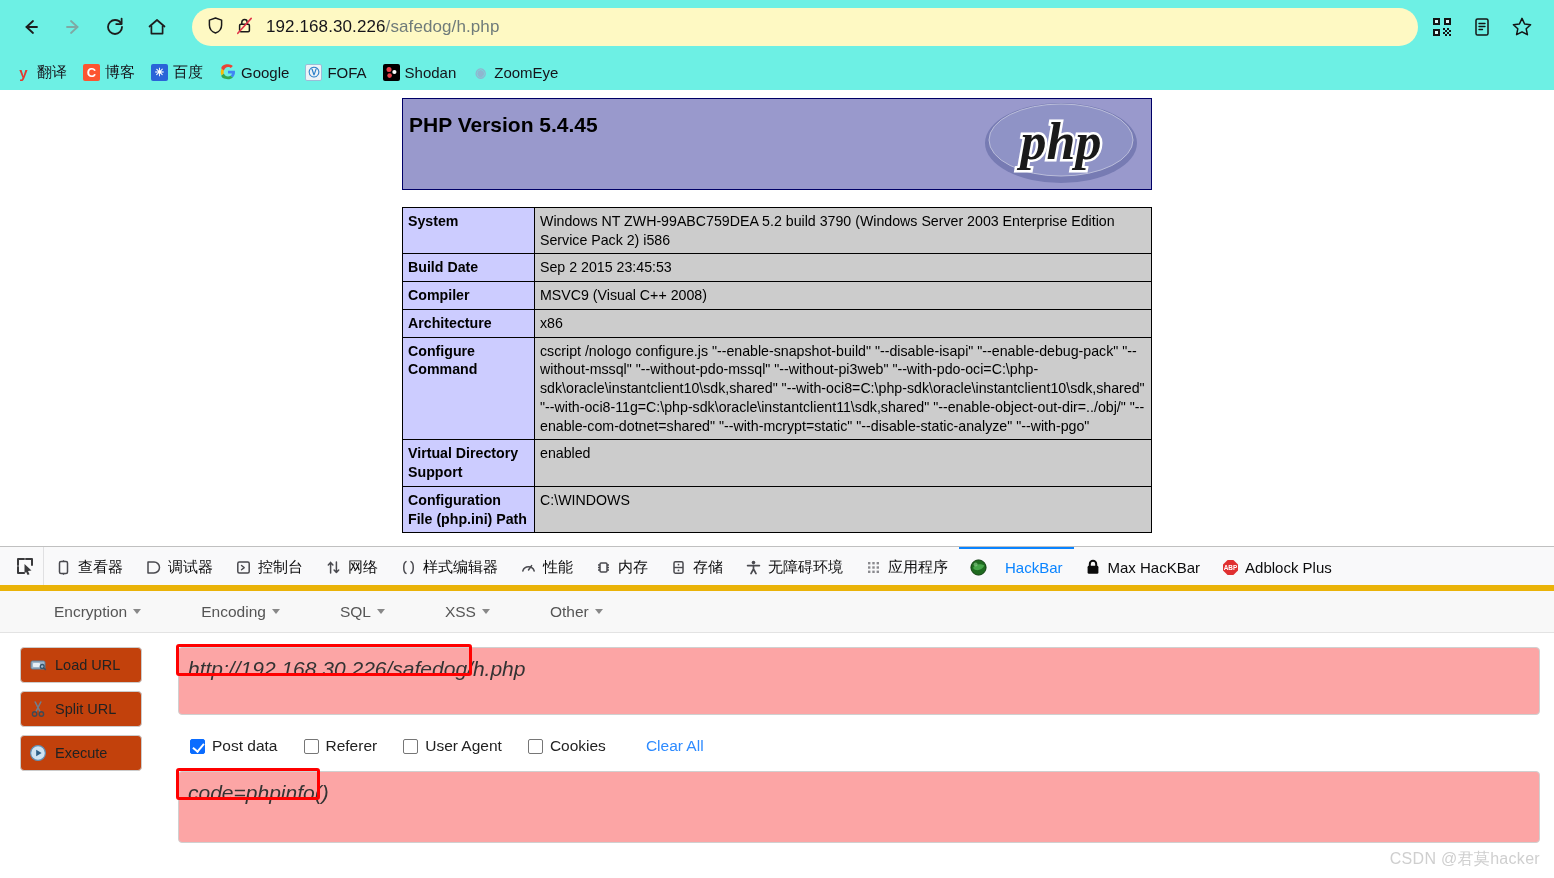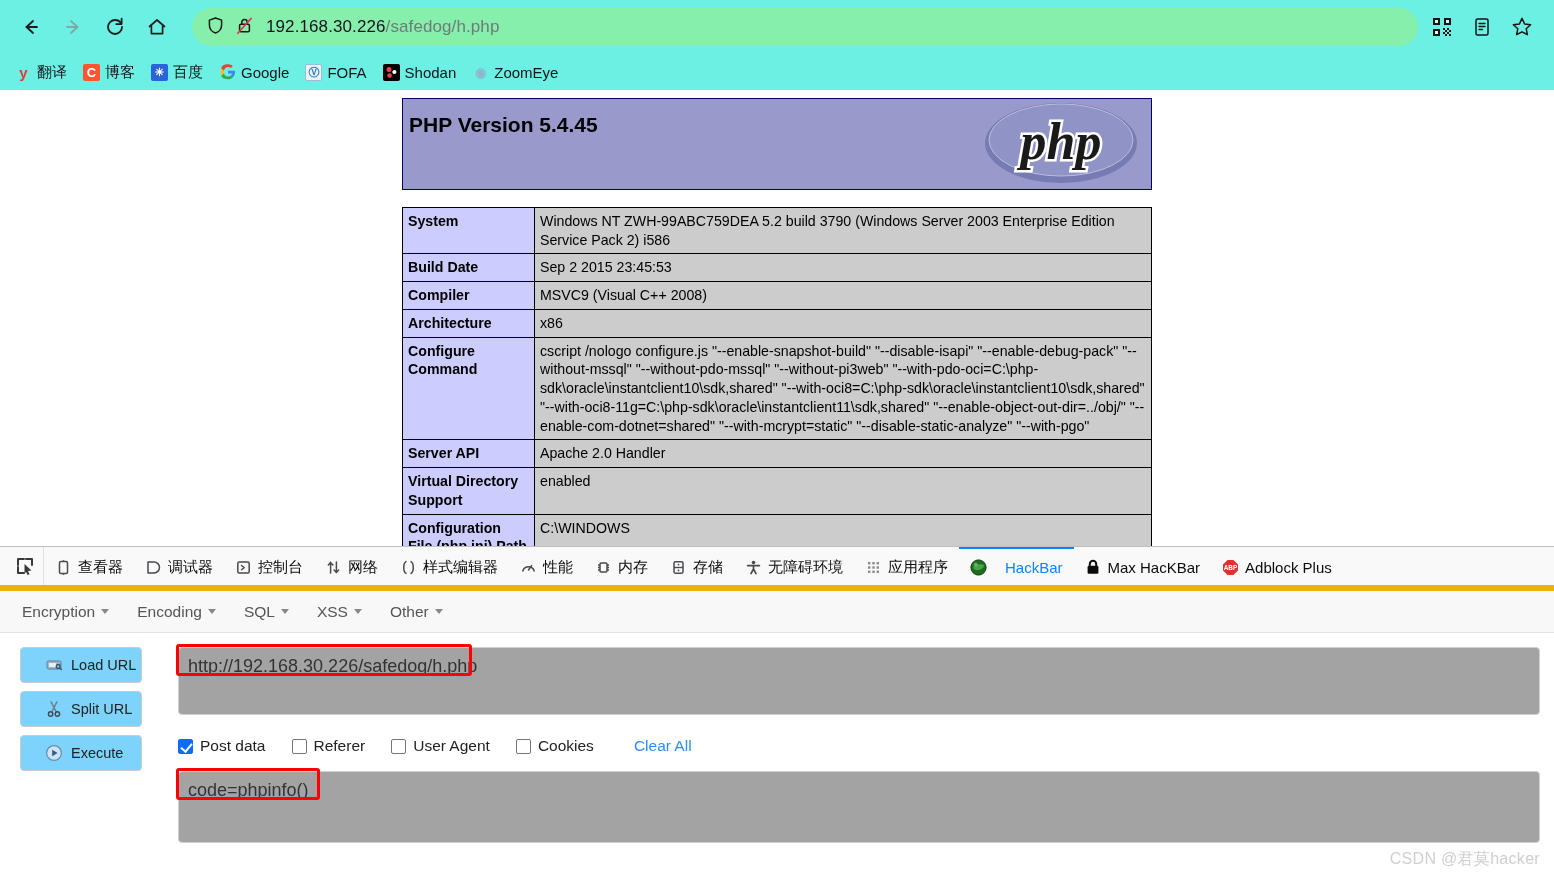--- a/index.html
+++ b/index.html
@@ -18,21 +18,21 @@
   #nav-row { height:54px; display:flex; align-items:center; padding:0 10px; }
   .nav-btn {
     width:42px; height:42px; display:flex; align-items:center; justify-content:center;
     border-radius:50%; color:#1d1d1d; font-size:21px; flex:none;
   }
   .nav-btn.disabled { color:#7fa9a4; }
   .nav-btn svg { display:block; }
 
   #urlbar {
     flex:1; height:38px; margin:0 6px 0 14px;
-    background:#86efac; border-radius:19px;
+    background:#fef9c3; border-radius:19px;
     display:flex; align-items:center; padding:0 14px;
   }
   #urlbar .shield { margin-right:10px; flex:none; }
   #urlbar .lockslash { margin-right:12px; flex:none; }
   #url-text {
     font-size:17px; color:#15141a; white-space:nowrap; overflow:hidden;
     letter-spacing:.1px;
   }
   #url-text .dim { color:#6f7b7a; }
 
@@ -101,56 +101,57 @@
   .dt-tab.active { color:#0a84ff; border-top:2px solid #0a84ff;gap:18px; }
   .dt-tab .ico { width:17px; height:17px; flex:none; display:flex; align-items:center;
                  justify-content:center; }
 
   
   #hb-menu {
     height:42px; background:#f8f8f8; border-bottom:1px solid #e3e3e3;
     display:flex; align-items:center; padding-left:22px; gap:28px;
   }
   .hb-menu-item {
-    font-size:15.5px; color:#555; display:flex; align-items:center; gap:6px;
+    font-size:15.5px; color:#555; display:flex; align-items:center; gap:6px;margin-left:32px;
   }
   .caret { width:0; height:0; border-left:4.5px solid transparent;
            border-right:4.5px solid transparent; border-top:5px solid #888; }
 
   #hb-body { flex:1; display:flex; padding:14px 0 0 0; background:#fff; position:relative; }
 
   #hb-left { width:178px; padding-left:20px; display:flex; flex-direction:column; gap:8px; }
   .hb-btn {
     width:122px; height:36px; border:1px solid #ccc; border-radius:4px;
-    background:#7dd3fc; display:flex; align-items:center; gap:8px; padding-left:24px;
+    background:#c2410c; display:flex; align-items:center; gap:8px; padding-left:8px;
     font-size:14.5px; color:#222;
   }
   .hb-btn .bico { width:18px; height:18px; flex:none; display:block; }
 
   #hb-right { flex:1; padding-right:14px; }
 
   .field-wrap { position:relative; }
   .hb-textarea {
     width:100%; border:1px solid #d0d0d0; border-radius:4px;
-    background:#a3a3a3; font-size:18px; color:#333;
+    background:#fca5a5; font-size:21px; color:#333;
     padding:7px 9px; line-height:1.3; resize:none;
     font-family:"Liberation Sans", sans-serif;
+    font-style:italic;
   }
   #url-field { height:68px; }
   #post-field { height:72px; }
 
   .redbox {
     position:absolute; border:3px solid #ff0000; border-radius:3px;
     pointer-events:none;
   }
   #redbox-url { left:-2px; top:-3px; width:296px; height:32px; }
   #redbox-post { left:-2px; top:-3px; width:144px; height:32px; }
 
   #hb-checks {
-    display:flex; align-items:center; gap:0; margin:18px 0 16px 0;
+    display:flex; align-items:center; gap:0; margin:18px 0 16px 12px;
     font-size:15.5px; color:#222;
   }
   .chk-item { display:flex; align-items:center; gap:7px; margin-right:26px; }
   .cbox {
     width:15px; height:15px; border:1.6px solid #767676; border-radius:2px;
     background:#fff; flex:none; display:block;
   }
   .cbox.on {
     background:#0a6cff; border-color:#0a6cff; position:relative;
   }
@@ -334,24 +335,20 @@
         </tr>
         <tr>
           <td class="k">Architecture</td>
           <td class="v">x86</td>
         </tr>
         <tr>
           <td class="k">Configure Command</td>
           <td class="v">cscript /nologo configure.js "--enable-snapshot-build" "--disable-isapi" "--enable-debug-pack" "--without-mssql" "--without-pdo-mssql" "--without-pi3web" "--with-pdo-oci=C:\php-sdk\oracle\instantclient10\sdk,shared" "--with-oci8=C:\php-sdk\oracle\instantclient10\sdk,shared" "--with-oci8-11g=C:\php-sdk\oracle\instantclient11\sdk,shared" "--enable-object-out-dir=../obj/" "--enable-com-dotnet=shared" "--with-mcrypt=static" "--disable-static-analyze" "--with-pgo"</td>
         </tr>
         <tr>
-          <td class="k">Server API</td>
-          <td class="v">Apache 2.0 Handler</td>
-        </tr>
-        <tr>
           <td class="k">Virtual Directory Support</td>
           <td class="v">enabled</td>
         </tr>
         <tr>
           <td class="k">Configuration File (php.ini) Path</td>
           <td class="v">C:\WINDOWS</td>
         </tr>
       </tbody>
     </table>
   </div>

